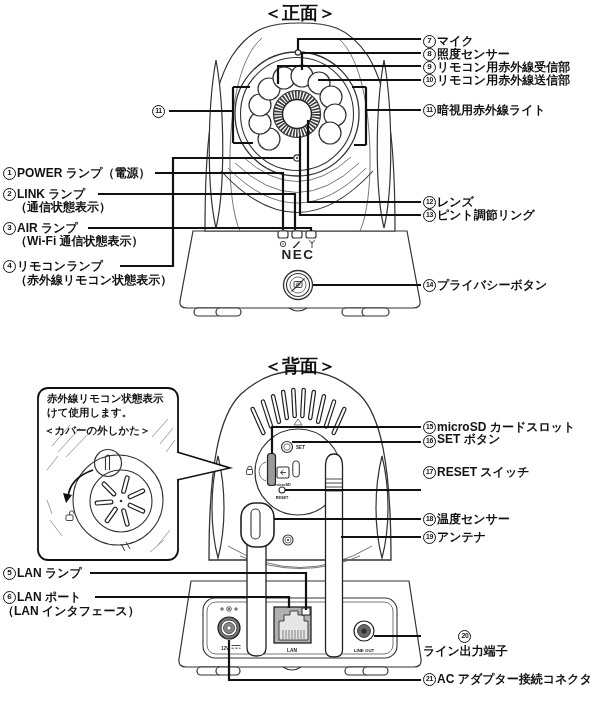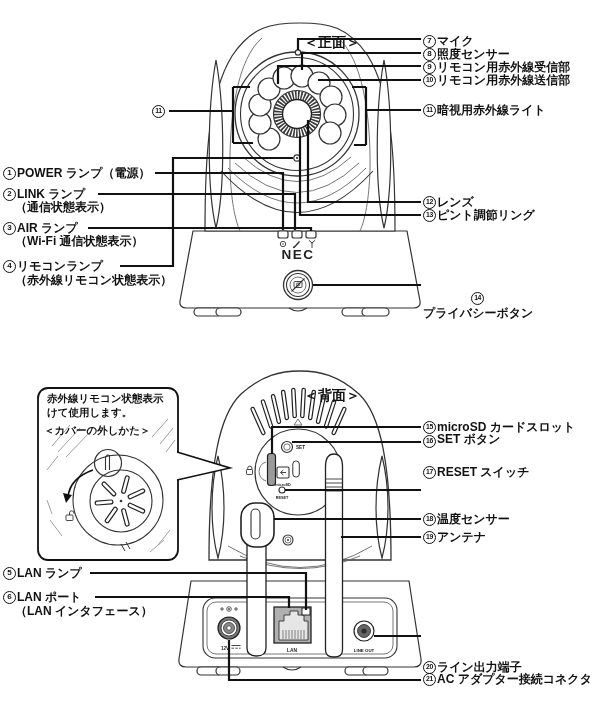--- a/index.html
+++ b/index.html
@@ -6,21 +6,21 @@
   .page{position:relative;width:600px;height:702px;background:#fff;overflow:hidden;
         font-family:"Liberation Sans","DejaVu Sans",sans-serif;color:#111;}
   svg{position:absolute;left:0;top:0;}
   .lbl{position:absolute;display:flex;align-items:center;height:14px;
        font-size:12px;font-weight:600;white-space:nowrap;letter-spacing:0;}
   .cn{box-sizing:border-box;flex:none;width:13px;height:13px;border:1.2px solid #111;
       border-radius:50%;font-size:8px;line-height:10.5px;text-align:center;
       font-weight:700;margin-right:1px;display:inline-block;}
   .cn.two{font-size:6.8px;letter-spacing:-0.4px;}
   .sub{position:absolute;font-size:12px;font-weight:600;white-space:nowrap;height:14px;line-height:14px;}
-  .title{position:absolute;width:120px;text-align:right;font-size:14px;font-weight:700;height:18px;line-height:18px;margin-top:29px;}
+  .title{position:absolute;width:120px;text-align:center;font-size:18px;font-weight:700;height:18px;line-height:18px;}
   .co{position:absolute;font-size:10.5px;font-weight:600;white-space:nowrap;height:13px;line-height:13px;}
   
   .art{stroke:#333;fill:none;stroke-width:1.1;}
   .artw{stroke:#333;fill:#fff;stroke-width:1.2;}
   .thin{stroke:#666;fill:none;stroke-width:0.9;}
   .lead{stroke:#111;fill:none;stroke-width:2.2;}
   .vb{stroke:#222;stroke-width:4.6;stroke-linecap:round;}
   .vw{stroke:#fff;stroke-width:2.2;stroke-linecap:round;}
   .sb{stroke:#222;stroke-width:5;stroke-linecap:round;}
   .sw{stroke:#fff;stroke-width:2.6;stroke-linecap:round;}
@@ -336,21 +336,21 @@
       <span>暗視用赤外線ライト</span>
     </div>
 <div class="lbl" style="left:423px;top:195px;">
       <span class="cn two">12</span>
       <span>レンズ</span>
     </div>
 <div class="lbl" style="left:423px;top:208px;">
       <span class="cn two">13</span>
       <span>ピント調節リング</span>
     </div>
-<div class="lbl" style="left:423px;top:292px;flex-direction:column;">
+<div class="lbl" style="left:423px;top:278px;">
       <span class="cn two">14</span>
       <span>プライバシーボタン</span>
     </div>
 
 <div class="lbl" style="left:152px;top:104px;">
       <span class="cn two">11</span>
     </div>
 <div class="lbl" style="left:3px;top:166px;">
       <span class="cn">1</span>
       <span>POWER ランプ（電源）</span>
@@ -388,32 +388,32 @@
       <span>RESET スイッチ</span>
     </div>
 <div class="lbl" style="left:423px;top:512px;justify-content:flex-end;">
       <span class="cn two">18</span>
       <span>温度センサー</span>
     </div>
 <div class="lbl" style="left:423px;top:530px;">
       <span class="cn two">19</span>
       <span>アンテナ</span>
     </div>
-<div class="lbl" style="left:423px;top:660px;">
+<div class="lbl" style="left:423px;top:630px;flex-direction:column;">
       <span class="cn two">20</span>
       <span>ライン出力端子</span>
     </div>
 <div class="lbl" style="left:423px;top:672px;">
       <span class="cn two">21</span>
       <span>AC アダプター接続コネクタ</span>
     </div>
 
 <div class="lbl" style="left:3px;top:566px;">
       <span class="cn">5</span>
       <span>LAN ランプ</span>
     </div>
 <div class="lbl" style="left:3px;top:590px;">
       <span class="cn">6</span>
       <span>LAN ポート</span>
     </div>
-<div class="sub" style="left:15px;top:604px;">（LAN インタフェース）</div>
+<div class="sub" style="left:2px;top:604px;">（LAN インタフェース）</div>
 
 </div>
 
 </body></html>

